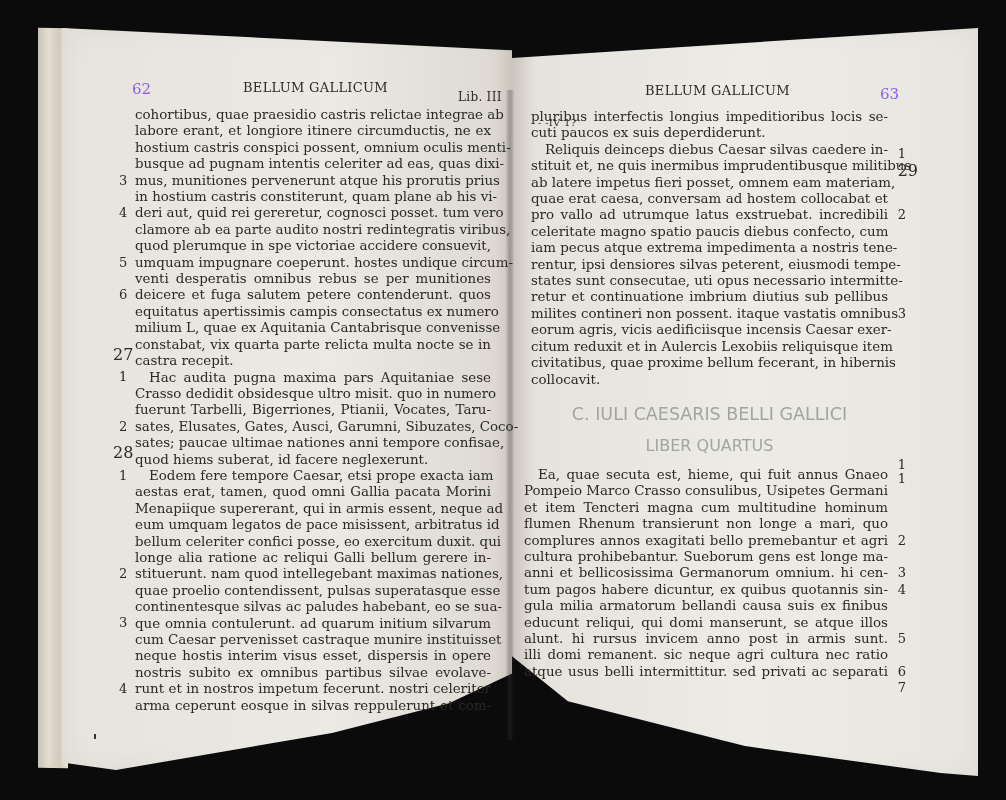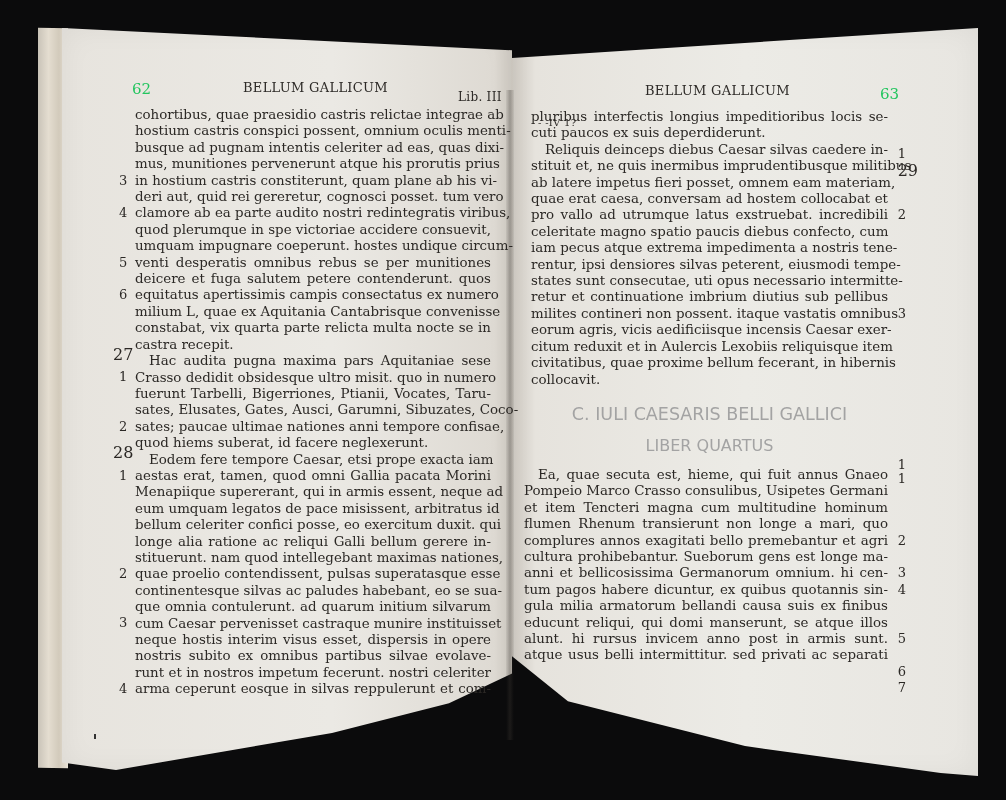--- a/index.html
+++ b/index.html
@@ -30,21 +30,21 @@
     clip-path: polygon(0 4%, 100% 0, 100% 100%, 92% 99.6%, 50% 96%, 12% 90%, 0 84%);
     background:linear-gradient(90deg,#cfcac2 0%,#e6e3dd 5%,#ecebe6 50%,#e8e6e1 100%);
   }
   .gutter {
     position:absolute; left:506px; top:90px; width:8px; height:650px;
     background:linear-gradient(90deg,rgba(0,0,0,0.05),rgba(60,55,50,0.35),rgba(0,0,0,0.05));
   }
   .running-head {
     position:absolute; font-size:13px; letter-spacing:0.3px; color:#2d2a27;
   }
-  .folio { position:absolute; font-size:15px; color:#22c55e; }
+  .folio { position:absolute; font-size:15px; color:#8b5cf6; }
   .text-block {
     position:absolute; font-size:13.4px; line-height:16.4px; color:#2b2825;
   }
   .line { white-space:nowrap; position:relative; text-align:justify; text-align-last:justify; display:block; }
   .line.last { text-align-last:left; }
   .line.indent { padding-left:14px; }
   .mnum {
     position:absolute; font-size:13px; color:#2b2825;
   }
   .mnum.chap { font-size:16px; }
@@ -61,20 +61,21 @@
 <div class="page page-left"></div>
 <div class="page page-right"></div>
 <div class="gutter"></div>
 
 <div class="folio" style="left:132px; top:80px;">62</div>
 <div class="running-head" style="left:243px; top:80px;">BELLUM GALLICUM</div>
 <div class="running-head" style="left:458px; top:90px; font-size:12px;">Lib. III</div>
 
 <div class="text-block" id="left-body" style="left:135px; top:107px; width:356px;">
     <span class="line">cohortibus, quae praesidio castris relictae integrae ab</span>
+    <span class="line">labore erant,  et longiore itinere circumductis, ne ex</span>
     <span class="line">hostium castris conspici possent, omnium oculis menti-</span>
     <span class="line">busque ad pugnam intentis celeriter ad eas, quas dixi-</span>
     <span class="line">mus, munitiones pervenerunt atque his prorutis prius</span>
     <span class="mnum" style="top: 65.6px; left: -16px;">3</span>
     <span class="line">in hostium castris constiterunt, quam plane ab his vi-</span>
     <span class="line">deri aut, quid rei gereretur, cognosci posset. tum vero</span>
     <span class="mnum" style="top: 98.4px; left: -16px;">4</span>
     <span class="line">clamore ab ea parte audito nostri redintegratis viribus,</span>
     <span class="line">quod plerumque in spe victoriae accidere consuevit,</span>
     <span class="line">umquam impugnare coeperunt.  hostes undique circum-</span>
@@ -159,18 +160,19 @@
     <span class="line">complures annos exagitati bello premebantur et agri</span>
     <span class="line">cultura prohibebantur. Sueborum gens est longe ma-</span>
     <span class="mnum" style="top: 98.4px; right: -18px;">3</span>
     <span class="line">anni et bellicosissima Germanorum omnium. hi cen-</span>
     <span class="mnum" style="top: 114.8px; right: -18px;">4</span>
     <span class="line">tum pagos habere dicuntur, ex quibus quotannis sin-</span>
     <span class="line">gula milia armatorum  bellandi causa suis ex finibus</span>
     <span class="line">educunt reliqui, qui domi manserunt,  se atque illos</span>
     <span class="mnum" style="top: 164px; right: -18px;">5</span>
     <span class="line">alunt.  hi rursus invicem  anno  post  in  armis sunt.</span>
+    <span class="line">illi domi remanent.  sic neque agri cultura  nec ratio</span>
     <span class="mnum" style="top: 196.8px; right: -18px;">6</span>
     <span class="line">atque usus belli intermittitur.  sed privati ac separati</span>
     <span class="mnum" style="top: 213.2px; right: -18px;">7</span>
   </div>
 
 <div class="bookmark-dot"></div>
 
 </body></html>

